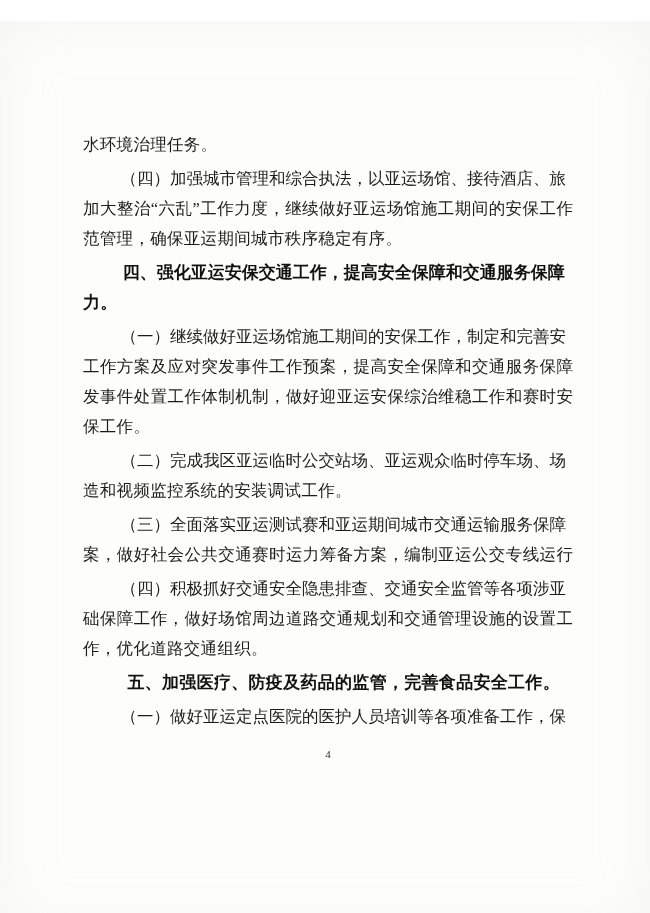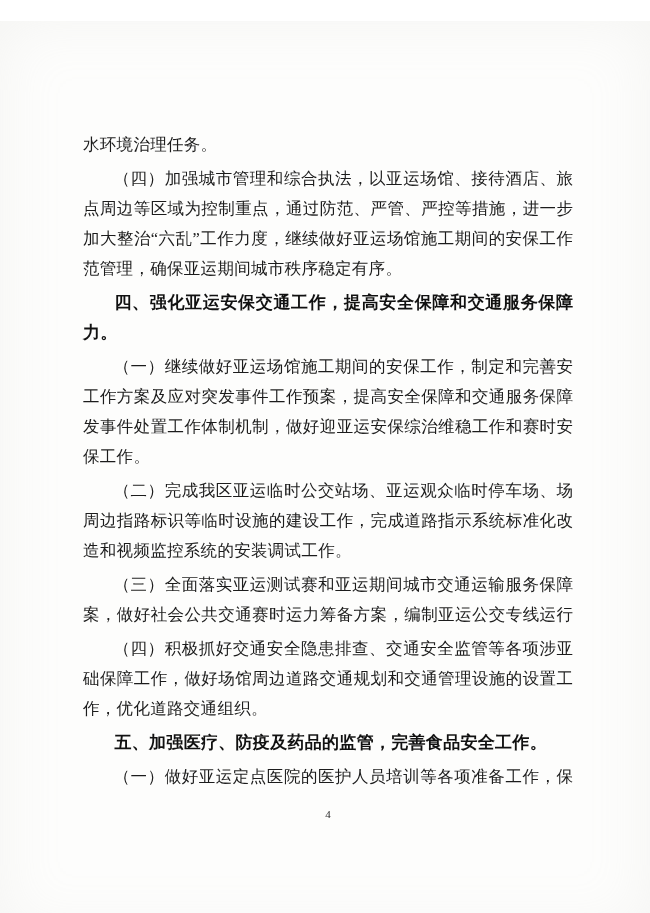--- a/index.html
+++ b/index.html
@@ -33,20 +33,21 @@
     text-align: justify;
     text-align-last: justify;
     text-justify: inter-character;
     letter-spacing: 0;
     overflow: hidden;
   }
   
   .indent {
     text-indent: 1.85em;
     margin-top: 4px;
+    text-align: center;
   }
   
   .heading {
     font-family: "Liberation Sans", "DejaVu Sans", sans-serif;
     font-weight: bold;
     font-size: 17px;
     color: #111111;
   }
   .page-footer {
     margin-top: 15px;
@@ -58,34 +59,32 @@
   }
 </style>
 </head>
 <body>
 
 <div class="scan-page">
 
   <div class="line">水环境治理任务。</div>
 
   <div class="line indent fill">（四）加强城市管理和综合执法，以亚运场馆、接待酒店、旅游</div>
-  <div class="line fill">点周边等区域为控制重点，通过防范、严管、严控等措施，进一步</div>
   <div class="line fill">加大整治“六乱”工作力度，继续做好亚运场馆施工期间的安保工作</div>
   <div class="line">范管理，确保亚运期间城市秩序稳定有序。</div>
 
   <div class="line heading indent fill">四、强化亚运安保交通工作，提高安全保障和交通服务保障能</div>
   <div class="line heading">力。</div>
 
   <div class="line indent fill">（一）继续做好亚运场馆施工期间的安保工作，制定和完善安保</div>
   <div class="line fill">工作方案及应对突发事件工作预案，提高安全保障和交通服务保障能</div>
   <div class="line fill">发事件处置工作体制机制，做好迎亚运安保综治维稳工作和赛时安</div>
   <div class="line">保工作。</div>
 
   <div class="line indent fill">（二）完成我区亚运临时公交站场、亚运观众临时停车场、场馆</div>
-  <div class="line fill">周边指路标识等临时设施的建设工作，完成道路指示系统标准化改</div>
   <div class="line">造和视频监控系统的安装调试工作。</div>
 
   <div class="line indent fill">（三）全面落实亚运测试赛和亚运期间城市交通运输服务保障方</div>
   <div class="line fill">案，做好社会公共交通赛时运力筹备方案，编制亚运公交专线运行</div>
 
   <div class="line indent fill">（四）积极抓好交通安全隐患排查、交通安全监管等各项涉亚基</div>
   <div class="line fill">础保障工作，做好场馆周边道路交通规划和交通管理设施的设置工</div>
   <div class="line">作，优化道路交通组织。</div>
 
   <div class="line heading indent">五、加强医疗、防疫及药品的监管，完善食品安全工作。</div>

